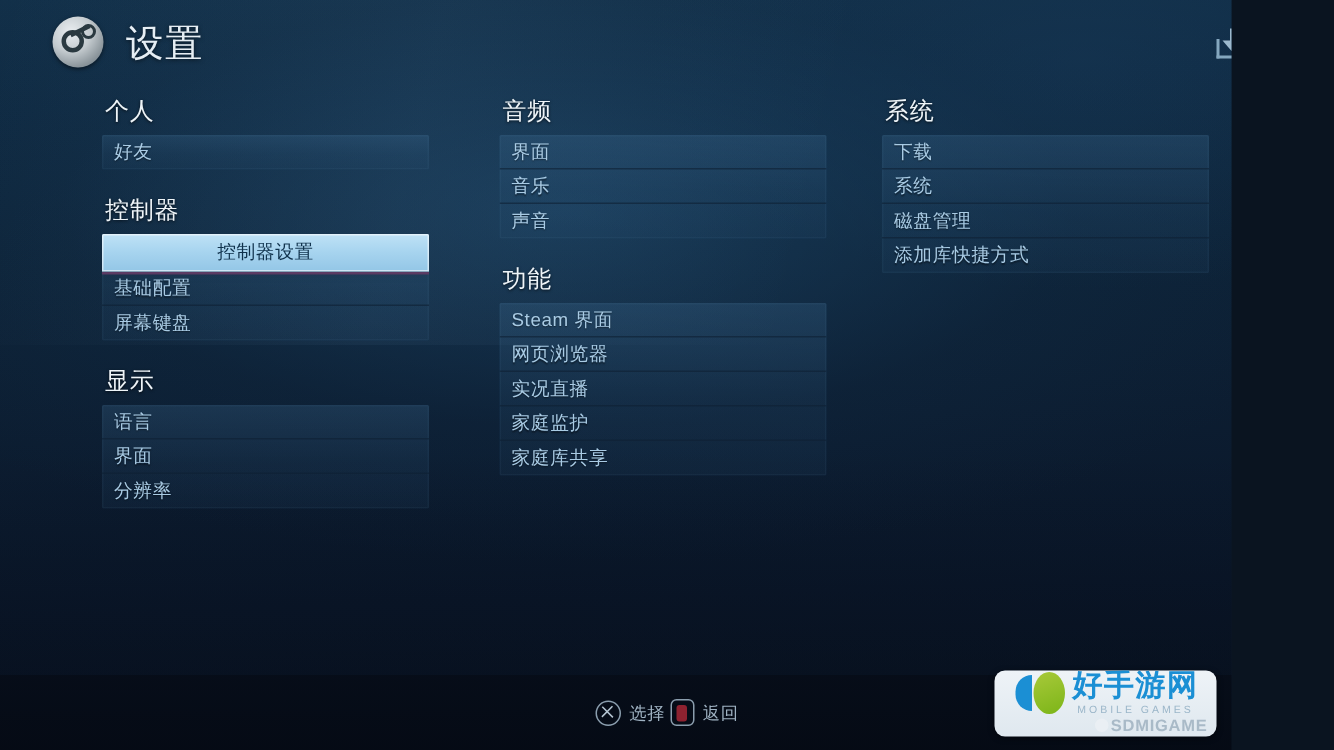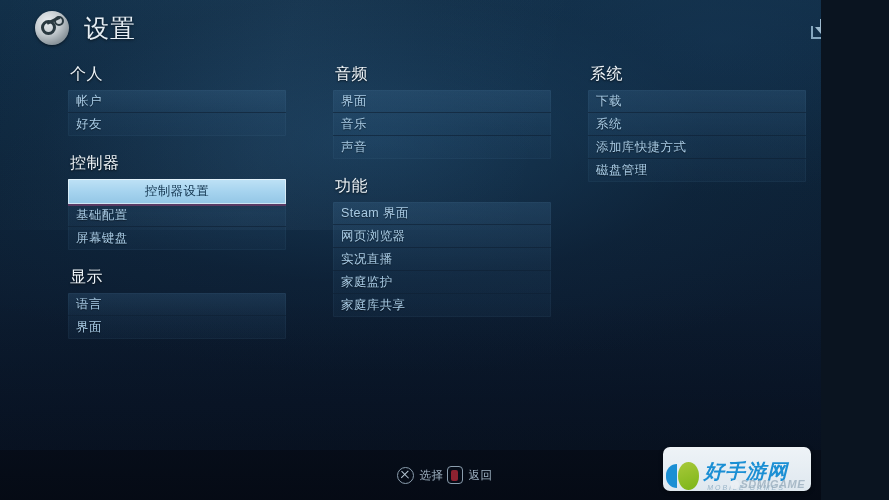--- a/index.html
+++ b/index.html
@@ -263,27 +263,26 @@
   
   .watermark {
     position: absolute;
     right: 10px;
     bottom: 9px;
     width: 148px;
     height: 44px;
     border-radius: 7px;
     background: linear-gradient(180deg, #eef3f7 0%, #dfe8ef 100%);
     display: flex;
-    align-items: flex-end;
-    padding-left: 3px;
+    align-items: flex-start;
+    padding-left: 14px;
     box-sizing: border-box;
     z-index: 9;
     box-shadow: 0 1px 4px rgba(0,0,0,0.45);
     overflow: hidden;
-    font-style: italic;
   }
   .wm-mark {
     position: relative;
     width: 34px; height: 30px;
     flex: 0 0 auto;
   }
   .wm-mark .lblue {
     position: absolute;
     left: 0; top: 3px;
     width: 11px; height: 24px;
@@ -351,37 +350,37 @@
       <div class="dl-count">1</div>
       <div class="hdr-num">2.</div>
     </div>
   </div>
 
   <div class="columns">
     <div class="column col-1">
         <div class="group">
           <div class="group-title">个人</div>
           <div class="items">
-            <div class="item">帐户</div>
             <div class="item">好友</div>
           </div>
         </div>
         <div class="group">
           <div class="group-title">控制器</div>
           <div class="items">
             <div class="item selected">控制器设置</div>
             <div class="item">基础配置</div>
             <div class="item">屏幕键盘</div>
           </div>
         </div>
         <div class="group">
           <div class="group-title">显示</div>
           <div class="items">
             <div class="item">语言</div>
             <div class="item">界面</div>
+            <div class="item">分辨率</div>
           </div>
         </div>
       </div>
     <div class="column col-2">
         <div class="group">
           <div class="group-title">音频</div>
           <div class="items">
             <div class="item">界面</div>
             <div class="item">音乐</div>
             <div class="item">声音</div>
@@ -397,22 +396,22 @@
             <div class="item">家庭库共享</div>
           </div>
         </div>
       </div>
     <div class="column col-3">
         <div class="group">
           <div class="group-title">系统</div>
           <div class="items">
             <div class="item">下载</div>
             <div class="item">系统</div>
+            <div class="item">磁盘管理</div>
             <div class="item">添加库快捷方式</div>
-            <div class="item">磁盘管理</div>
           </div>
         </div>
       </div>
   </div>
 
   <div class="footer">
     <div class="hint">
       <div class="btn-x">
           <span></span>
           <span></span>

